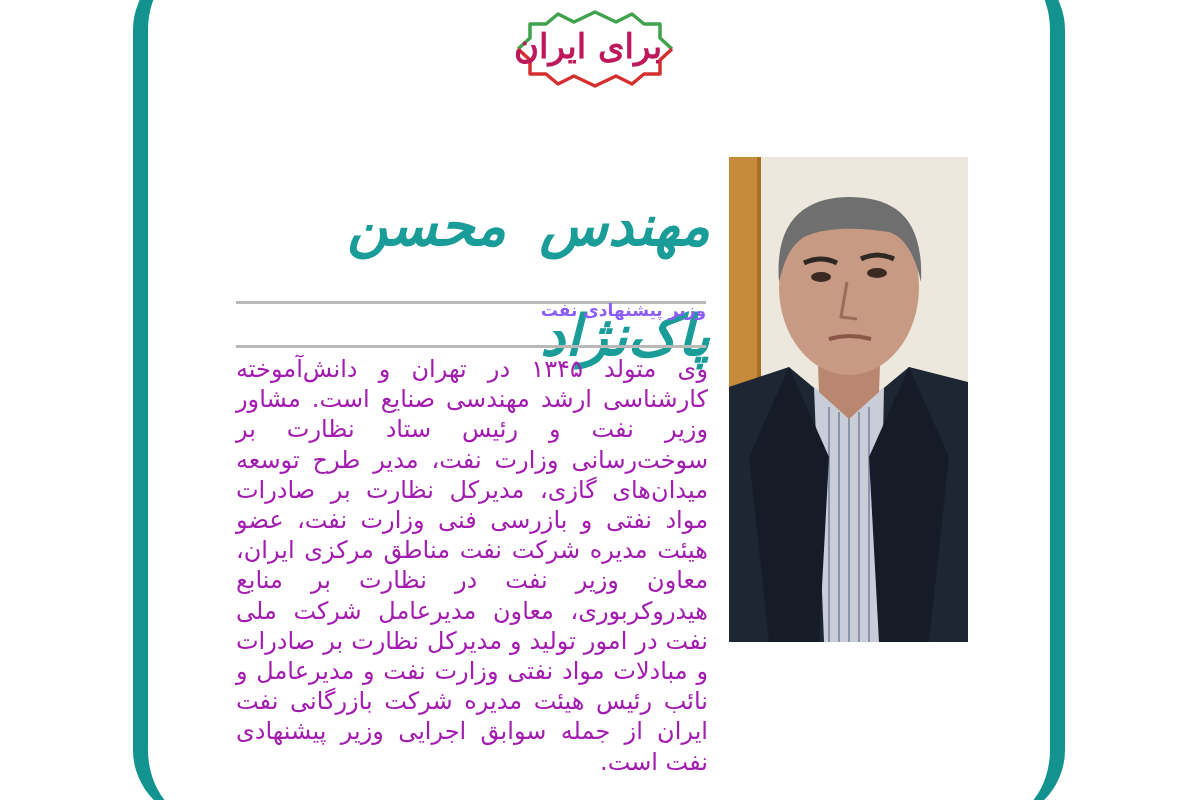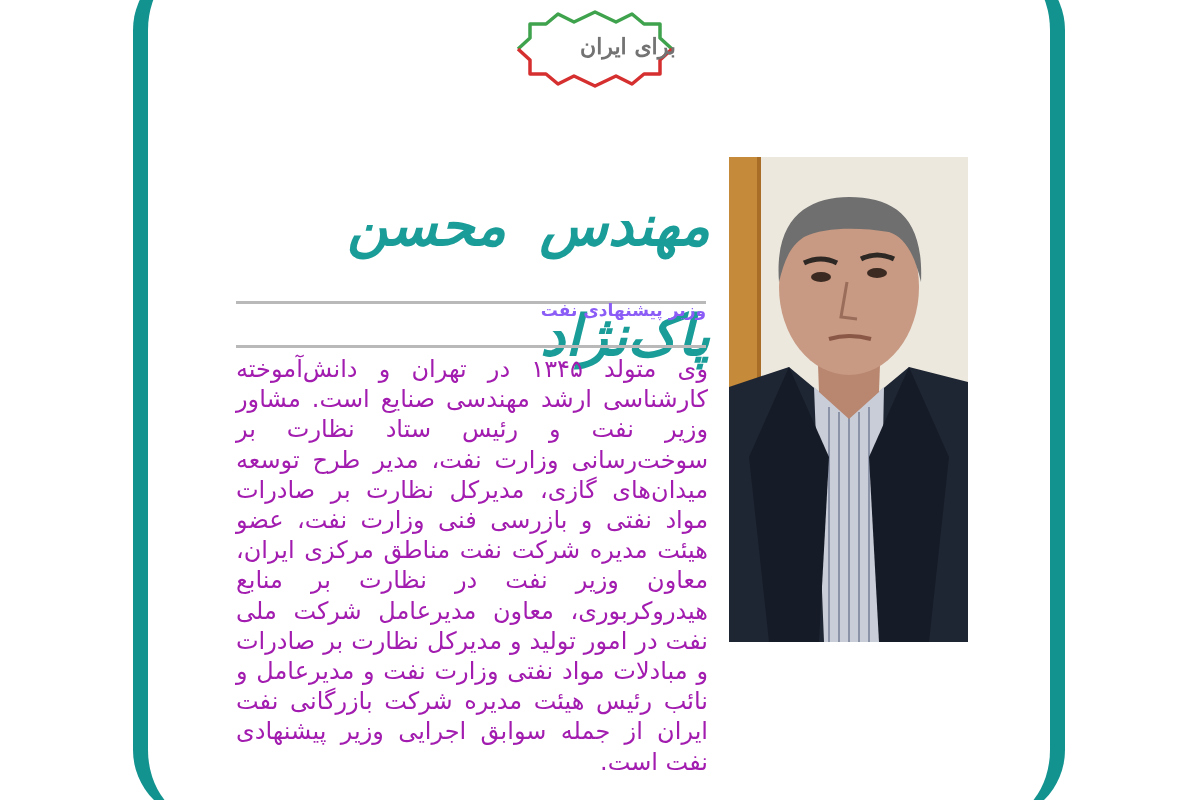--- a/index.html
+++ b/index.html
@@ -13,23 +13,23 @@
       width: 902px; height: 860px;
       border: 15px solid #12938f; border-top: none; border-bottom: none;
       border-radius: 70px;
       box-sizing: content-box;
     }
     .logo {
       position: absolute; left: 514px; top: 8px; width: 162px; height: 82px;
     }
     .logo svg { width: 100%; height: 100%; display: block; }
     .logo-text {
-      position: absolute; left: 0; right: 0; top: 16px; text-align: right;
+      position: absolute; left: 0; right: 0; top: 16px; text-align: left;
       direction: rtl; font-family: "DejaVu Serif", serif; font-weight: bold;
-      font-size: 22px; color: #737373; line-height: 44px;
+      font-size: 34px; color: #be185d; line-height: 44px;
     }
     .name-title {
       position: absolute; left: 330px; top: 175px; width: 380px; height: 120px;
       direction: rtl; text-align: right;
       font-family: Liberation Mono, monospace; font-style: italic; font-weight: bold;
       font-size: 56px; color: #1a9d98; line-height: 110px;
       letter-spacing: -1px;
     }
     .rule {
       position: absolute; left: 236px; width: 470px; height: 3px;

